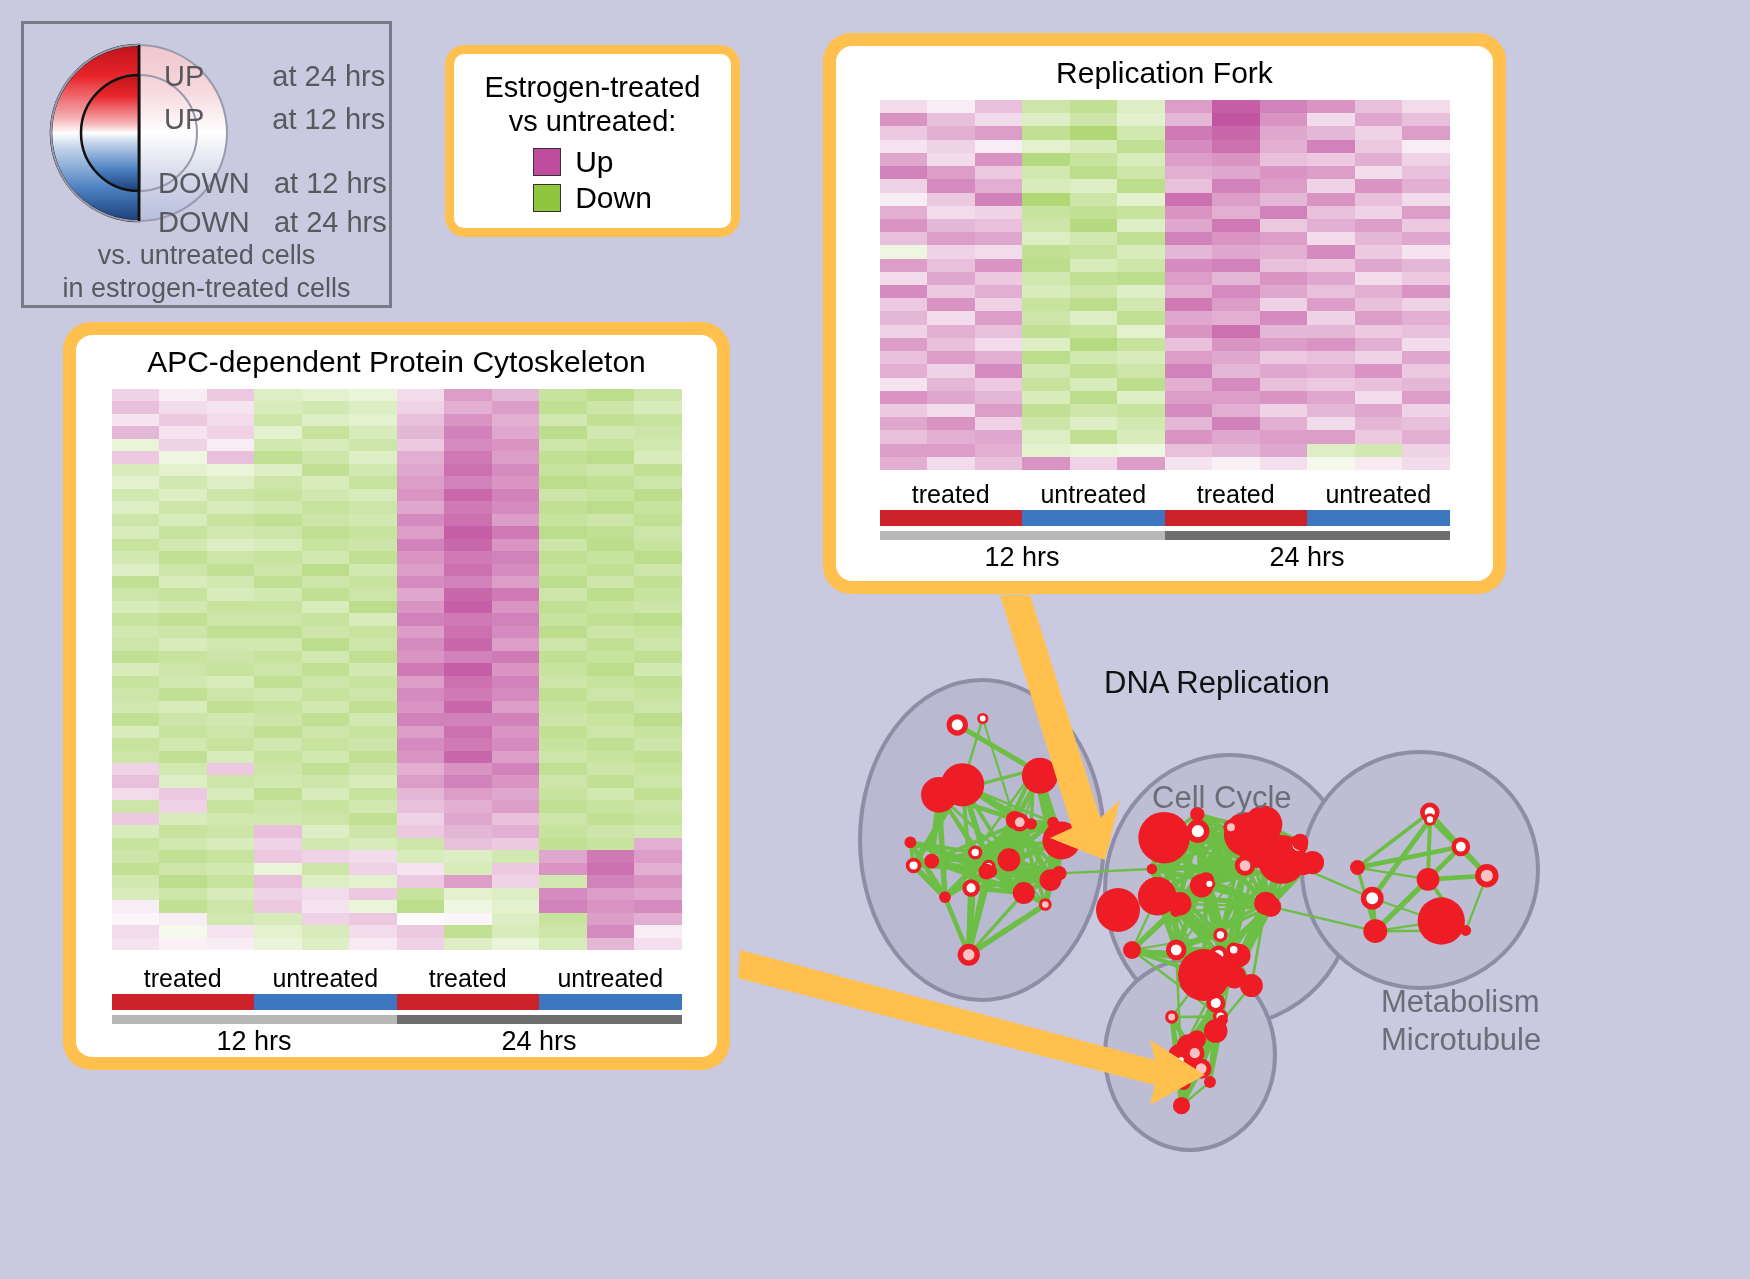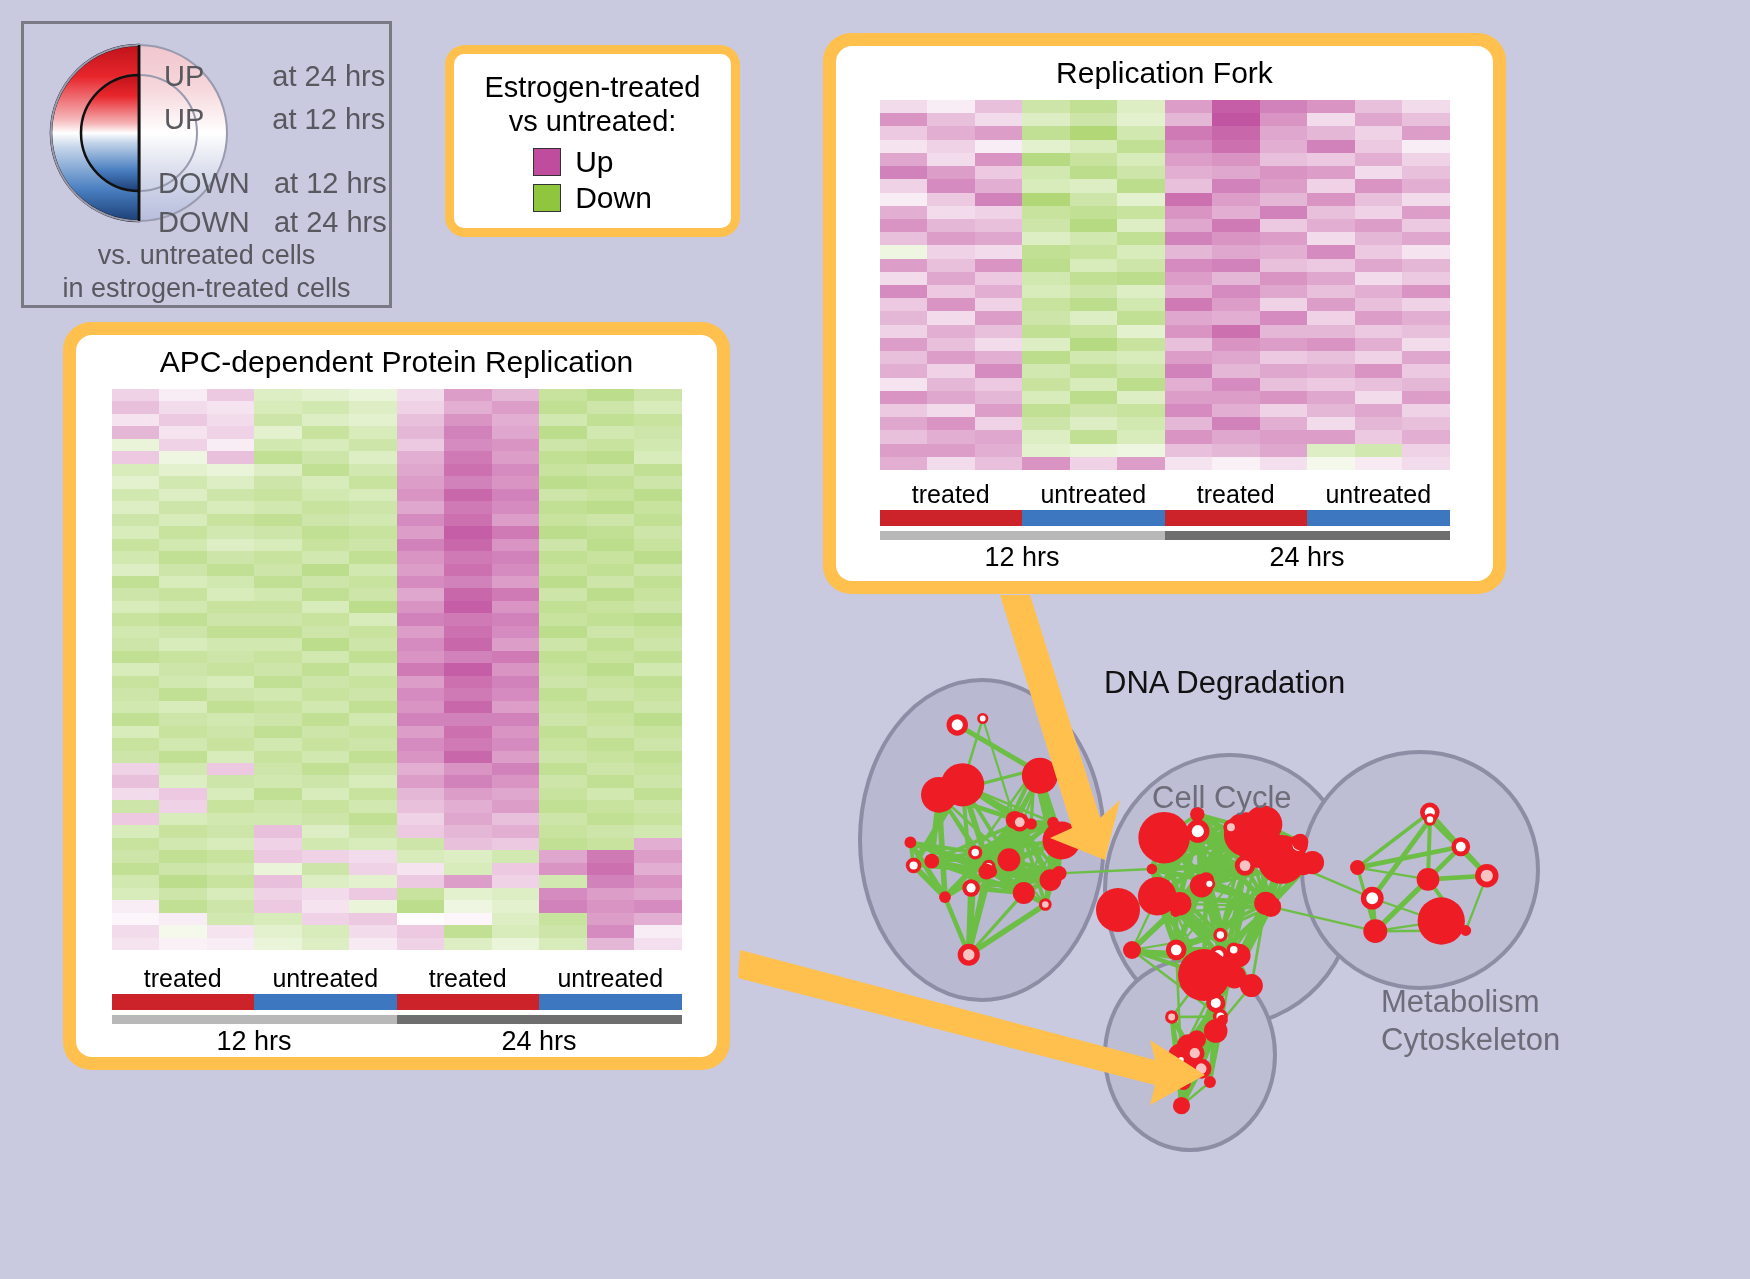--- a/index.html
+++ b/index.html
@@ -507,21 +507,21 @@
         <div class="hrs-labels">
           <span>12 hrs</span>
           <span>24 hrs</span>
         </div>
       </div>
     </div>
   </div>
 
   <div class="panel" id="panel-apc">
     <div class="paper">
-      <div class="panel-title">APC-dependent Protein Replication</div>
+      <div class="panel-title">APC-dependent Protein Cytoskeleton</div>
       <div class="hm" id="hm-apc" style="width: 570px; height: 565px; grid-template-columns: repeat(12, 1fr); grid-template-rows: repeat(45, 1fr);">
           <div style="background: rgb(239, 210, 230);"></div>
           <div style="background: rgb(249, 237, 245);"></div>
           <div style="background: rgb(236, 201, 225);"></div>
           <div style="background: rgb(221, 238, 197);"></div>
           <div style="background: rgb(227, 241, 207);"></div>
           <div style="background: rgb(233, 244, 216);"></div>
           <div style="background: rgb(242, 219, 235);"></div>
           <div style="background: rgb(220, 157, 201);"></div>
           <div style="background: rgb(229, 183, 215);"></div>
@@ -1784,20 +1784,20 @@
           <circle cx="332" cy="330" r="9" fill="#ee1c25"></circle>
         </g>
       </g>
   </svg>
 
   <svg style="position:absolute;left:0;top:0;width:1750px;height:1279px;pointer-events:none;">
     <polygon points="1000,595 1030,595 1100,818 1120,800 1105,860 1050,838 1072,828" fill="#ffc04d"></polygon>
     <polygon points="740,950 1155,1060 1150,1040 1205,1075 1150,1105 1155,1085 738,978" fill="#ffc04d"></polygon>
   </svg>
 
-  <div class="cluster-label" id="label-dna-metabolism">DNA Degradation</div>
+  <div class="cluster-label" id="label-dna-metabolism">DNA Replication</div>
   <div class="cluster-label" id="label-cell-cycle">Cell Cycle</div>
   <div class="cluster-label" id="label-microtubule">
     <div>Metabolism</div>
-    <div>Cytoskeleton</div>
+    <div>Microtubule</div>
   </div>
 
 </div>
 
 </body></html>

